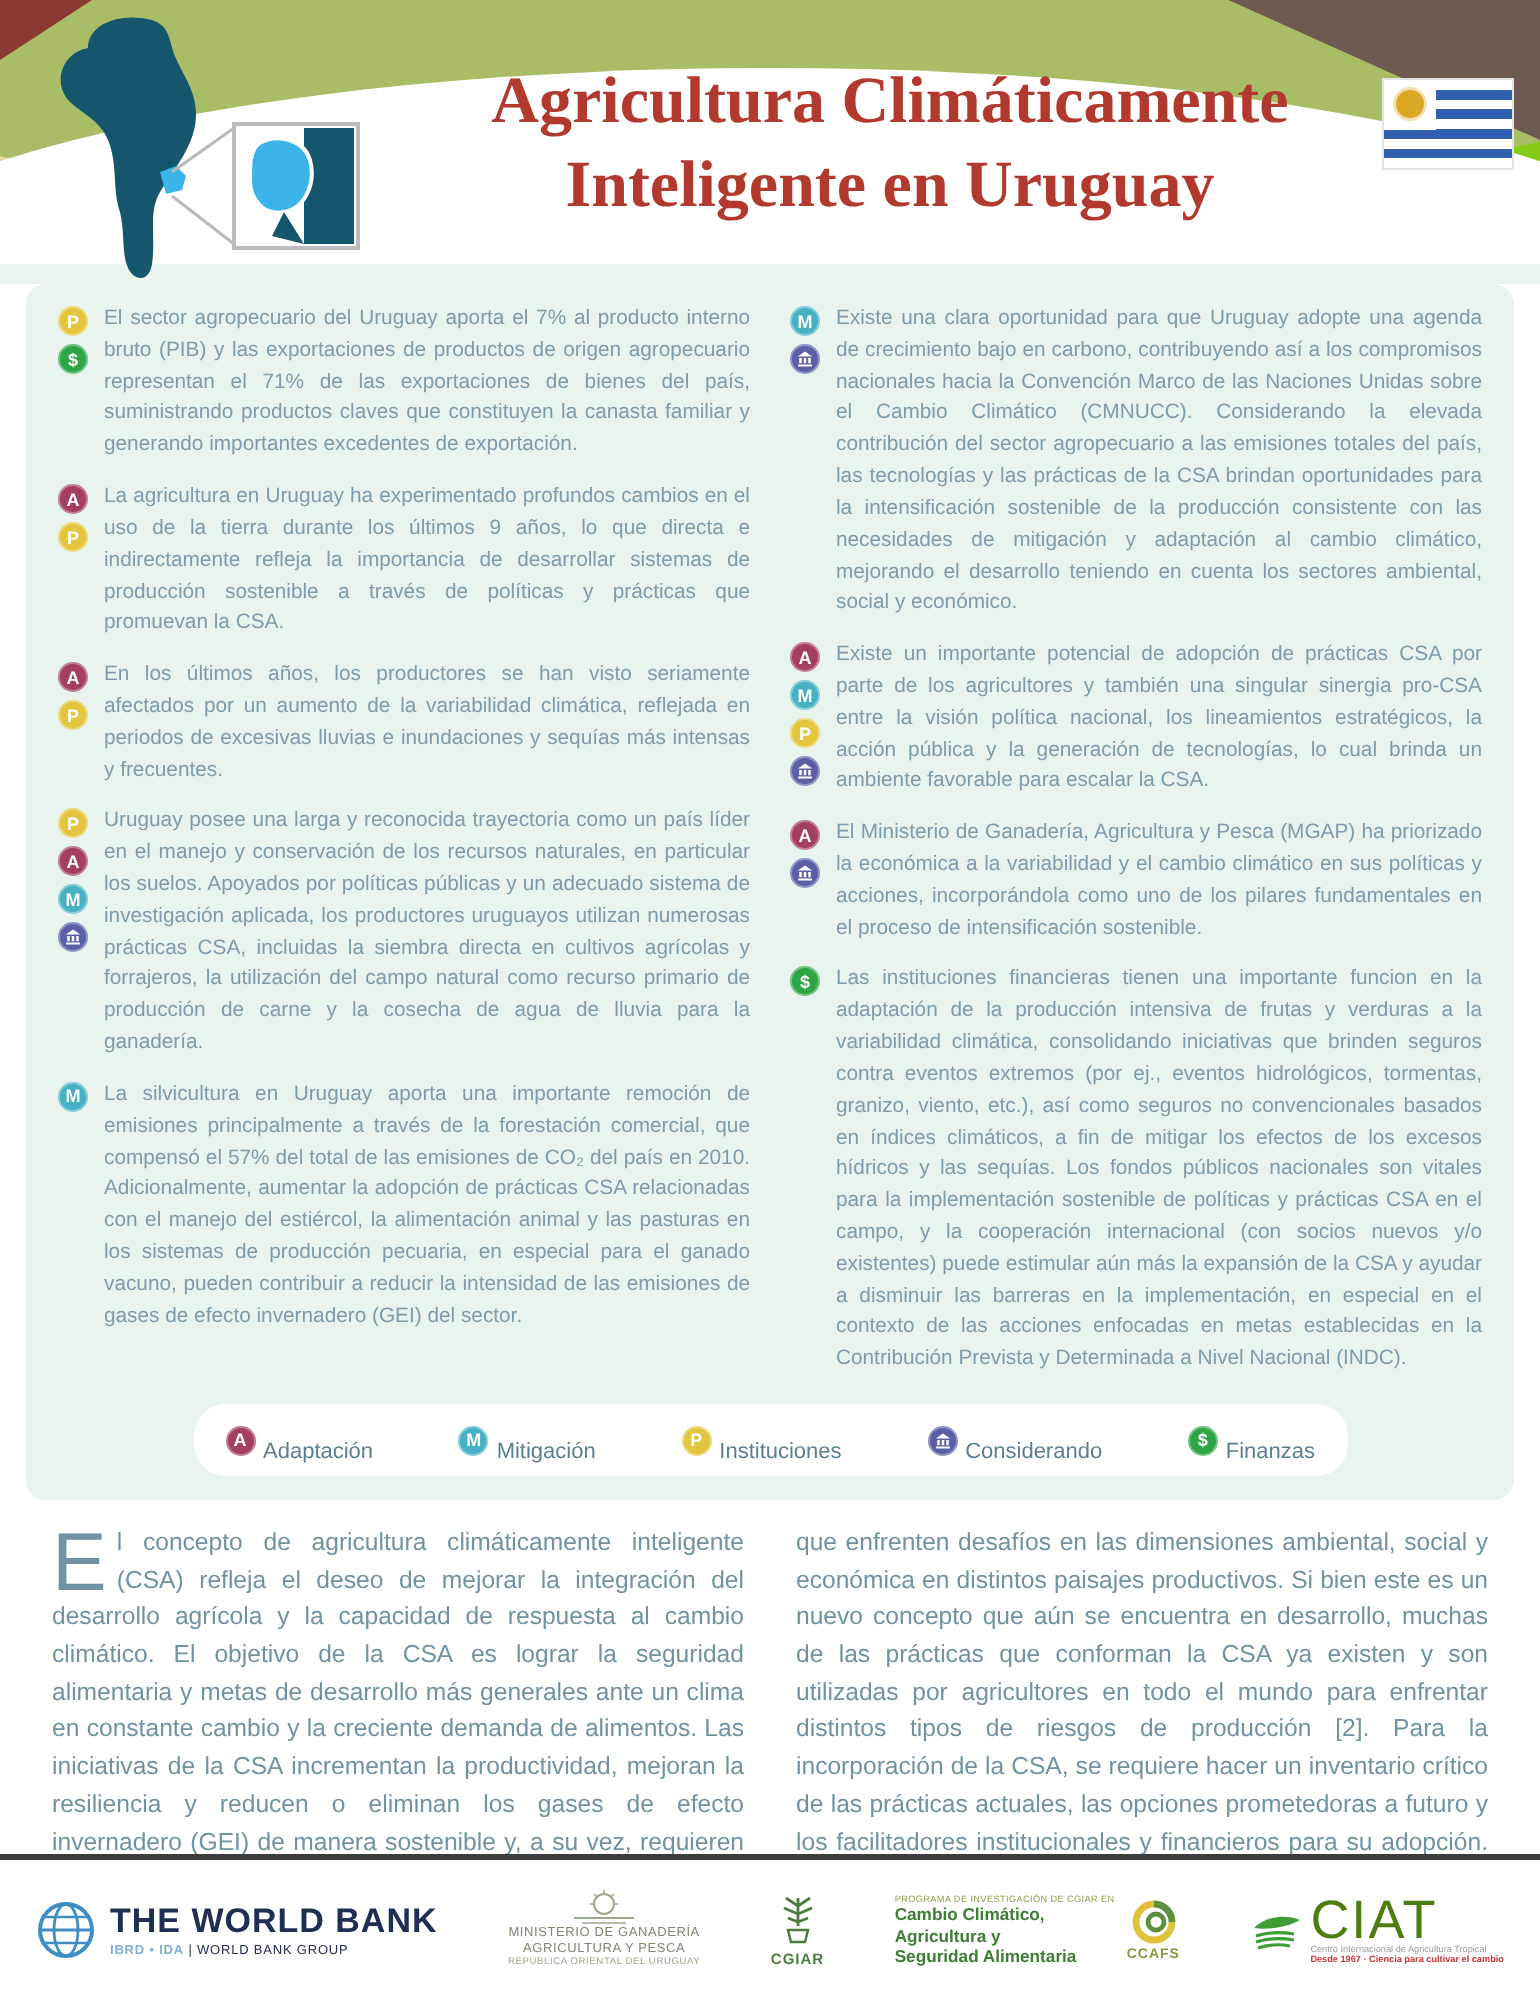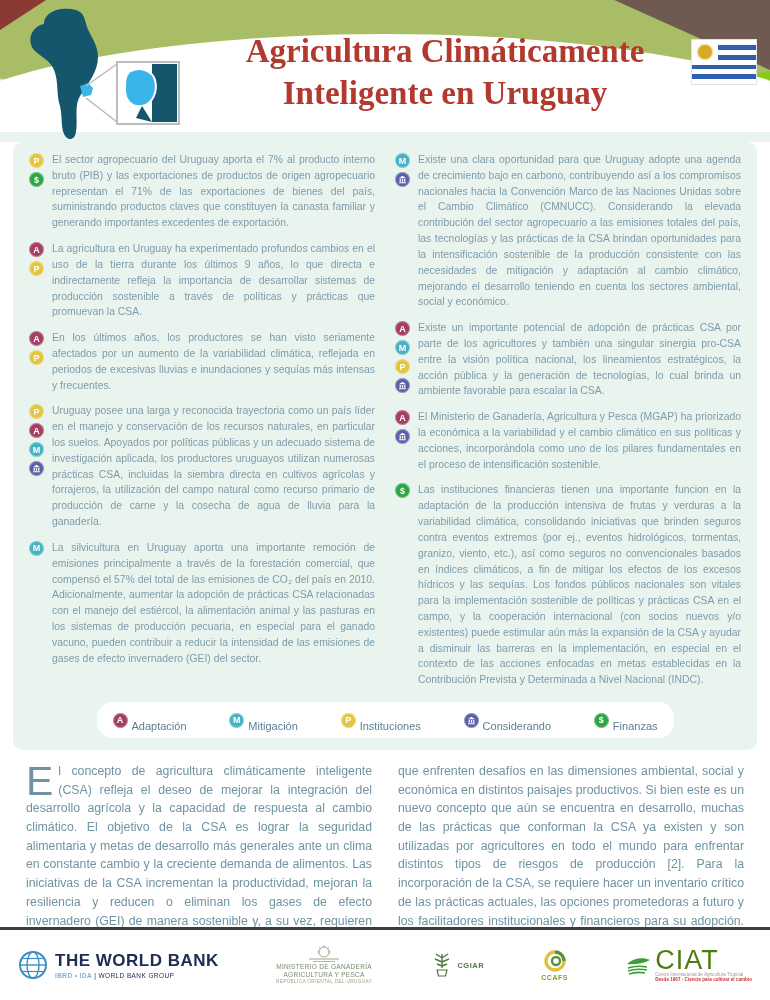--- a/index.html
+++ b/index.html
@@ -60,21 +60,21 @@
   
   .footer{position:absolute;left:0;right:0;bottom:0;height:70px;border-top:3px solid #3d3d3d;
     display:flex;align-items:center;justify-content:space-between;padding:0 18px;background:#fff;}
   .wb{display:flex;align-items:center;gap:7px;}
   .wb-name{color:#202e54;font-weight:bold;font-size:17px;letter-spacing:.5px;line-height:1;}
   .wb-sub{font-size:6.5px;letter-spacing:.4px;margin-top:3px;color:#202e54;}
   .wb-sub .lt{color:#7fb1d8;font-weight:bold;}
   .mga{display:flex;flex-direction:column;align-items:center;line-height:1.25;}
   .mga-l1{font-size:6.5px;color:#7a8a6a;letter-spacing:.3px;text-align:center;}
   .mga-l3{font-size:4.8px;color:#9aa88a;letter-spacing:.3px;}
-  .cgiar{display:flex;flex-direction:row;align-items:center;gap:2px;}
+  .cgiar{display:flex;flex-direction:column;align-items:center;gap:2px;}
   .cgiar-label{font-size:7.5px;color:#4a7c3f;font-weight:bold;letter-spacing:.5px;}
   .ccafs{display:flex;align-items:center;gap:6px;}
   .ccafs-txt{display:flex;flex-direction:column;line-height:1.2;}
   .ccafs-pre{font-size:4.6px;color:#8aa04a;letter-spacing:.2px;}
   .ccafs-main{font-size:8.6px;font-weight:bold;color:#3f7d36;white-space:pre-line;}
   .ccafs-logo{display:flex;flex-direction:column;align-items:center;gap:1px;}
   .ccafs-abbr{font-size:7px;color:#8a9a3a;font-weight:bold;letter-spacing:.5px;}
   .ciat{display:flex;align-items:center;gap:4px;}
   .ciat-col{display:flex;flex-direction:column;line-height:1.1;}
   .ciat-name{font-size:27px;color:#4d7c0f;letter-spacing:1px;line-height:.9;}
@@ -271,20 +271,26 @@
 
   <div class="cgiar">
     <svg width="26" height="26" viewBox="0 0 26 26">
       <path d="M13 2 L13 16 M13 6 L7 2 M13 6 L19 2 M13 10 L6 7 M13 10 L20 7 M13 14 L8 12 M13 14 L18 12" stroke="#4a7c3f" stroke-width="1.4" fill="none"></path>
       <path d="M8 18 h10 l-1.5 6 h-7 z" fill="none" stroke="#4a7c3f" stroke-width="1.2"></path>
     </svg>
     <div class="cgiar-label">CGIAR</div>
   </div>
 
   <div class="ccafs">
+    <div class="ccafs-txt">
+      <div class="ccafs-pre">PROGRAMA DE INVESTIGACIÓN DE CGIAR EN</div>
+      <div class="ccafs-main">Cambio Climático,
+Agricultura y
+Seguridad Alimentaria</div>
+    </div>
     <div class="ccafs-logo">
       <svg width="24" height="24" viewBox="0 0 24 24">
         <path d="M12 3 a9 9 0 1 0 9 9" fill="none" stroke="#e0c23a" stroke-width="3.4"></path>
         <path d="M21 12 a9 9 0 0 0 -9 -9" fill="none" stroke="#5c8f3f" stroke-width="3.4"></path>
         <circle cx="13" cy="12" r="4" fill="none" stroke="#5c8f3f" stroke-width="2.4"></circle>
       </svg>
       <div class="ccafs-abbr">CCAFS</div>
     </div>
   </div>
 

